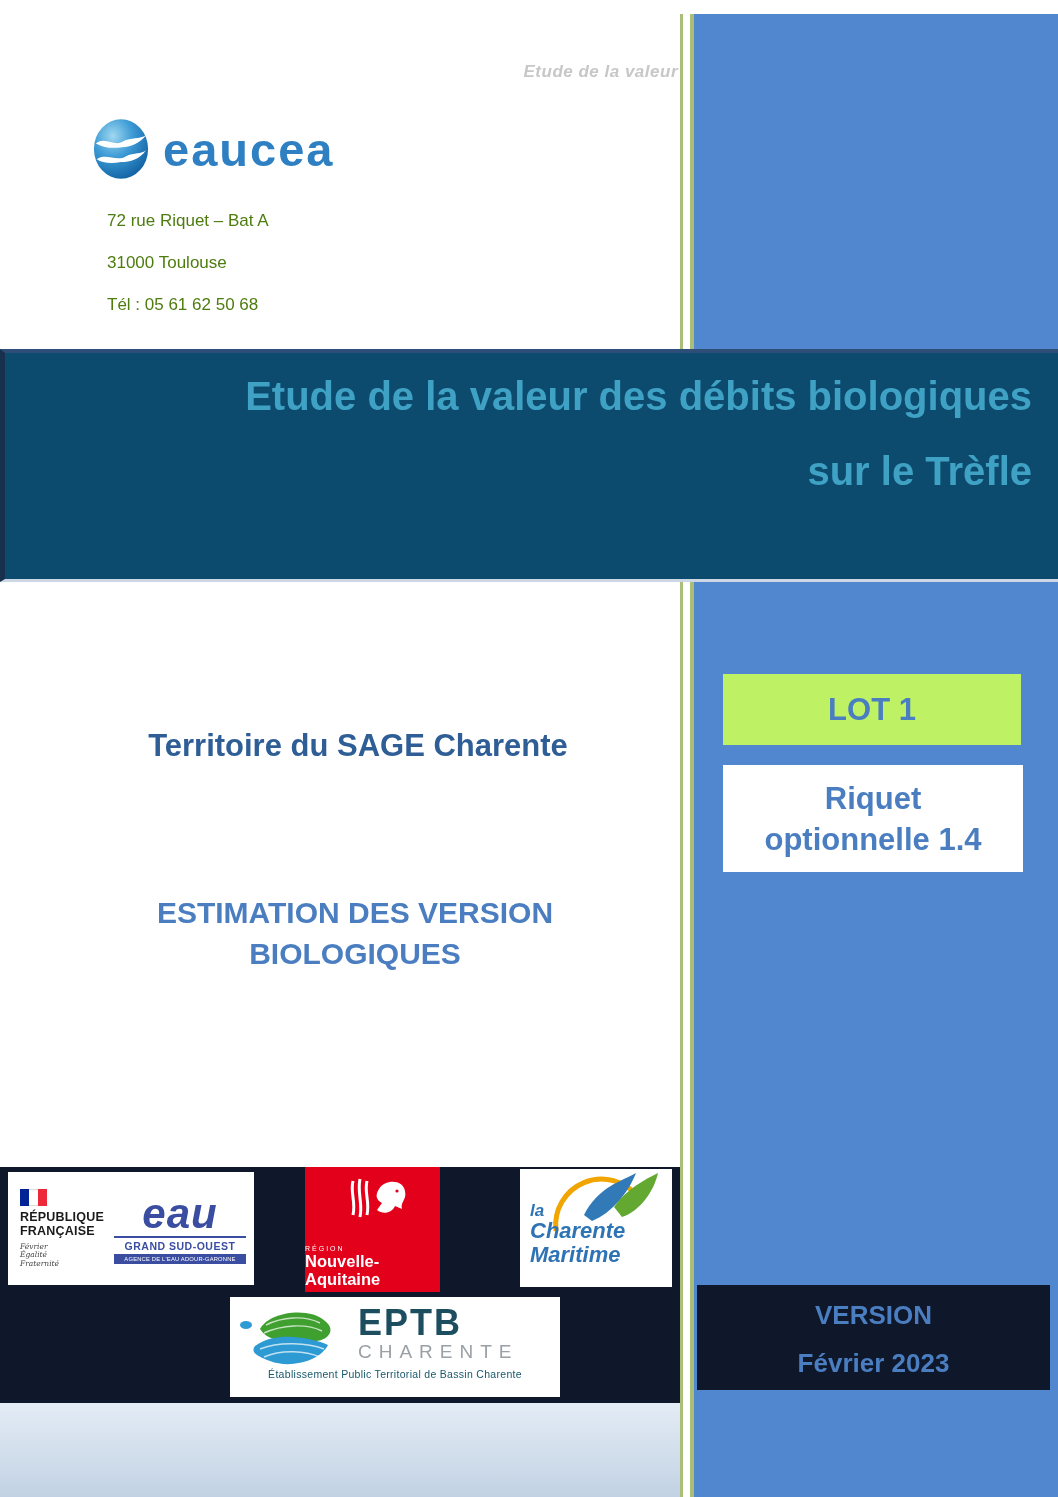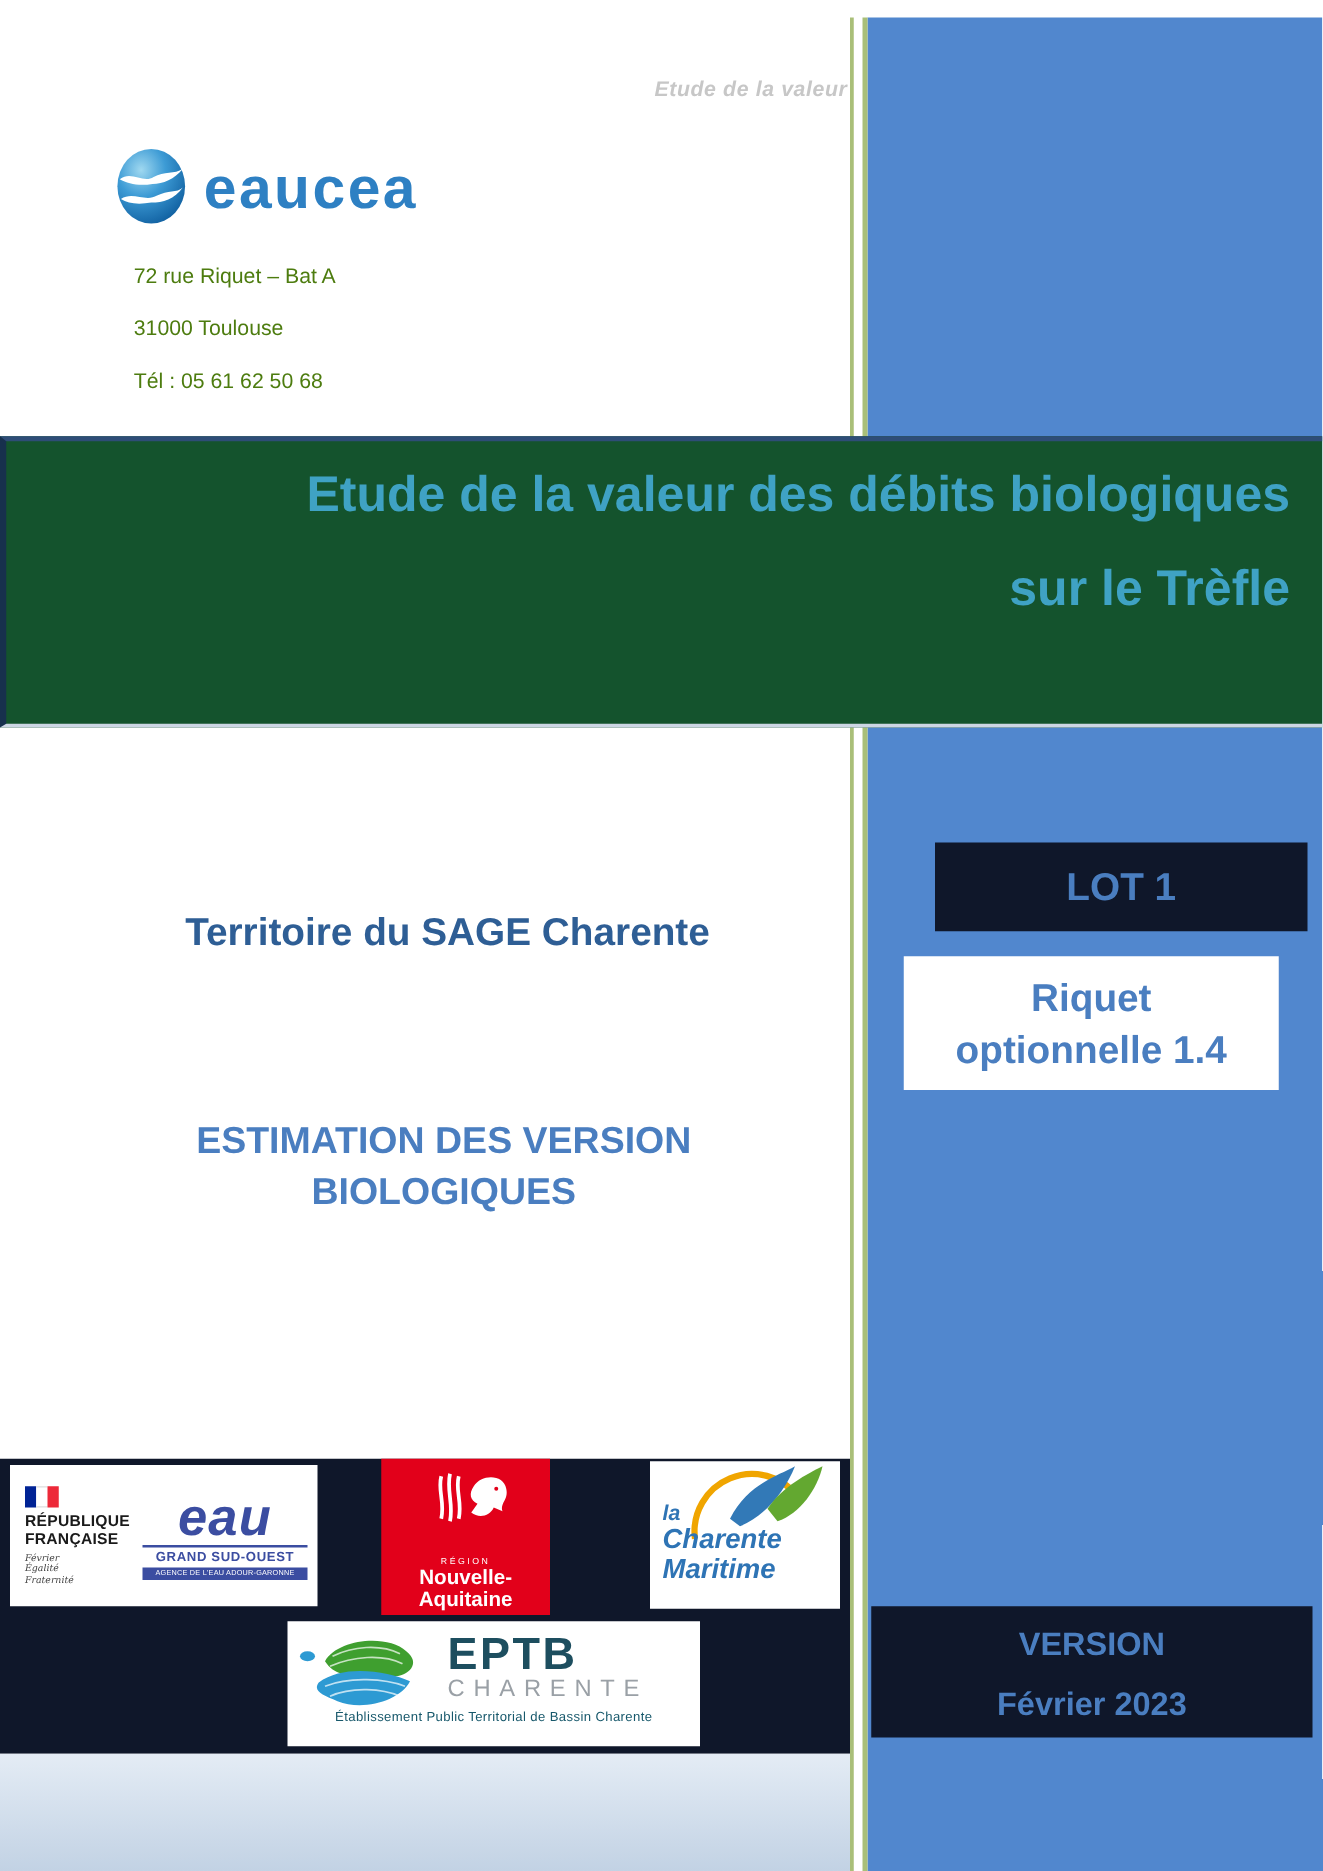--- a/index.html
+++ b/index.html
@@ -24,42 +24,42 @@
   .logo-block { position:absolute; left:93px; top:118px; display:flex; align-items:center; }
   .logo-word { font-size:47px; font-weight:bold; color:#2e80c3; letter-spacing:2px; margin-left:14px; }
 
   
   .address { position:absolute; left:107px; top:211px; color:#4d7c0f; font-size:17px; }
   .address div { margin-bottom:22px; }
 
   
   .banner {
     position:absolute; left:0; top:349px; width:1058px; height:233px;
-    background:#14532d; border-top:4px solid #2e4d77; border-bottom:3px solid #cdd6e4;
+    background:#0c4a6e; border-top:4px solid #2e4d77; border-bottom:3px solid #cdd6e4;
     border-left:5px solid #17304d;
     text-align:right; padding:15px 26px 0 0;
   }
   .banner div { font-size:40px; font-weight:bold; color:#3fa2c4; line-height:56px; }
   .banner .t2 { margin-top:19px; }
 
   
   .territory {
     position:absolute; left:11px; top:728px; width:694px; text-align:center;
     font-size:31px; font-weight:bold; color:#2e5e95;
   }
   .subject {
     position:absolute; left:0; top:892px; width:710px; text-align:center;
     font-size:30px; font-weight:bold; color:#4a7ec0; line-height:41px;
   }
 
   
   .lot-box {
-    position:absolute; left:723px; top:674px; width:298px; height:71px; background:#0f172a;
+    position:absolute; left:723px; top:674px; width:298px; height:71px; background:#bef264;
     display:flex; align-items:center; justify-content:center;
-    font-size:31px; font-weight:bold; color:#4a7ec0;margin-left:25px;
+    font-size:31px; font-weight:bold; color:#4a7ec0;
   }
   .tranche-box {
     position:absolute; left:723px; top:765px; width:300px; height:107px; background:#ffffff;
     display:flex; flex-direction:column; align-items:center; justify-content:center;
     font-size:31px; font-weight:bold; color:#4a7ec0; line-height:41px;
   }
   .version-box {
     position:absolute; left:697px; top:1285px; width:353px; height:105px; background:#0f172a;
     text-align:center; font-weight:bold; color:#4a7ec0; font-size:26px;
   }
@@ -74,21 +74,21 @@
   .rf .flag { display:flex; width:27px; height:17px; margin-bottom:4px; }
   .rf .flag span { width:9px; height:17px; }
   .rf .f-b { background:#002395; } .rf .f-w { background:#ffffff; border-top:1px solid #ddd; border-bottom:1px solid #ddd; } .rf .f-r { background:#ed2939; }
   .rf .rf-name { font-size:12.5px; font-weight:bold; color:#1a1a1a; line-height:14px; letter-spacing:.2px; }
   .rf .motto { margin-top:5px; font-family:"DejaVu Serif", serif; font-style:italic; font-size:7.5px; color:#444; line-height:8.5px; }
   .eau { width:132px; text-align:center; }
   .eau .word { font-size:42px; line-height:40px; font-weight:bold; font-style:italic; color:#3b4da1; letter-spacing:1px; }
   .eau .gso { margin-top:2px; border-top:2px solid #3b4da1; padding-top:2px; font-size:10.5px; font-weight:bold; color:#3b4da1; letter-spacing:.5px; }
   .eau .badge { margin-top:2px; background:#3b4da1; color:#fff; font-size:5.8px; padding:2px 1px; letter-spacing:.2px; }
 
-  .card-na { left:305px; top:0px; width:135px; height:125px; background:#e2001a; color:#fff; text-align:center; }
+  .card-na { left:305px; top:0px; width:135px; height:125px; background:#e2001a; color:#fff; text-align:left; }
   .card-na .region { font-size:7px; letter-spacing:2px; margin-top:2px; }
   .card-na .na-name { font-size:16.5px; font-weight:bold; line-height:18px; }
 
   .card-cm { left:520px; top:2px; width:152px; height:118px; padding:4px 6px; }
   .cm-text { position:absolute; left:10px; top:34px; color:#2e74b5; }
   .cm-la { font-size:17px; font-style:italic; font-weight:bold; line-height:16px; }
   .cm-name { font-size:22px; font-style:italic; font-weight:bold; line-height:24px; }
 
   .card-eptb { left:190px; top:130px; width:330px; height:100px; padding:6px 8px 4px 8px;margin-left:40px; }
   .eptb-row { display:flex; align-items:center; }

